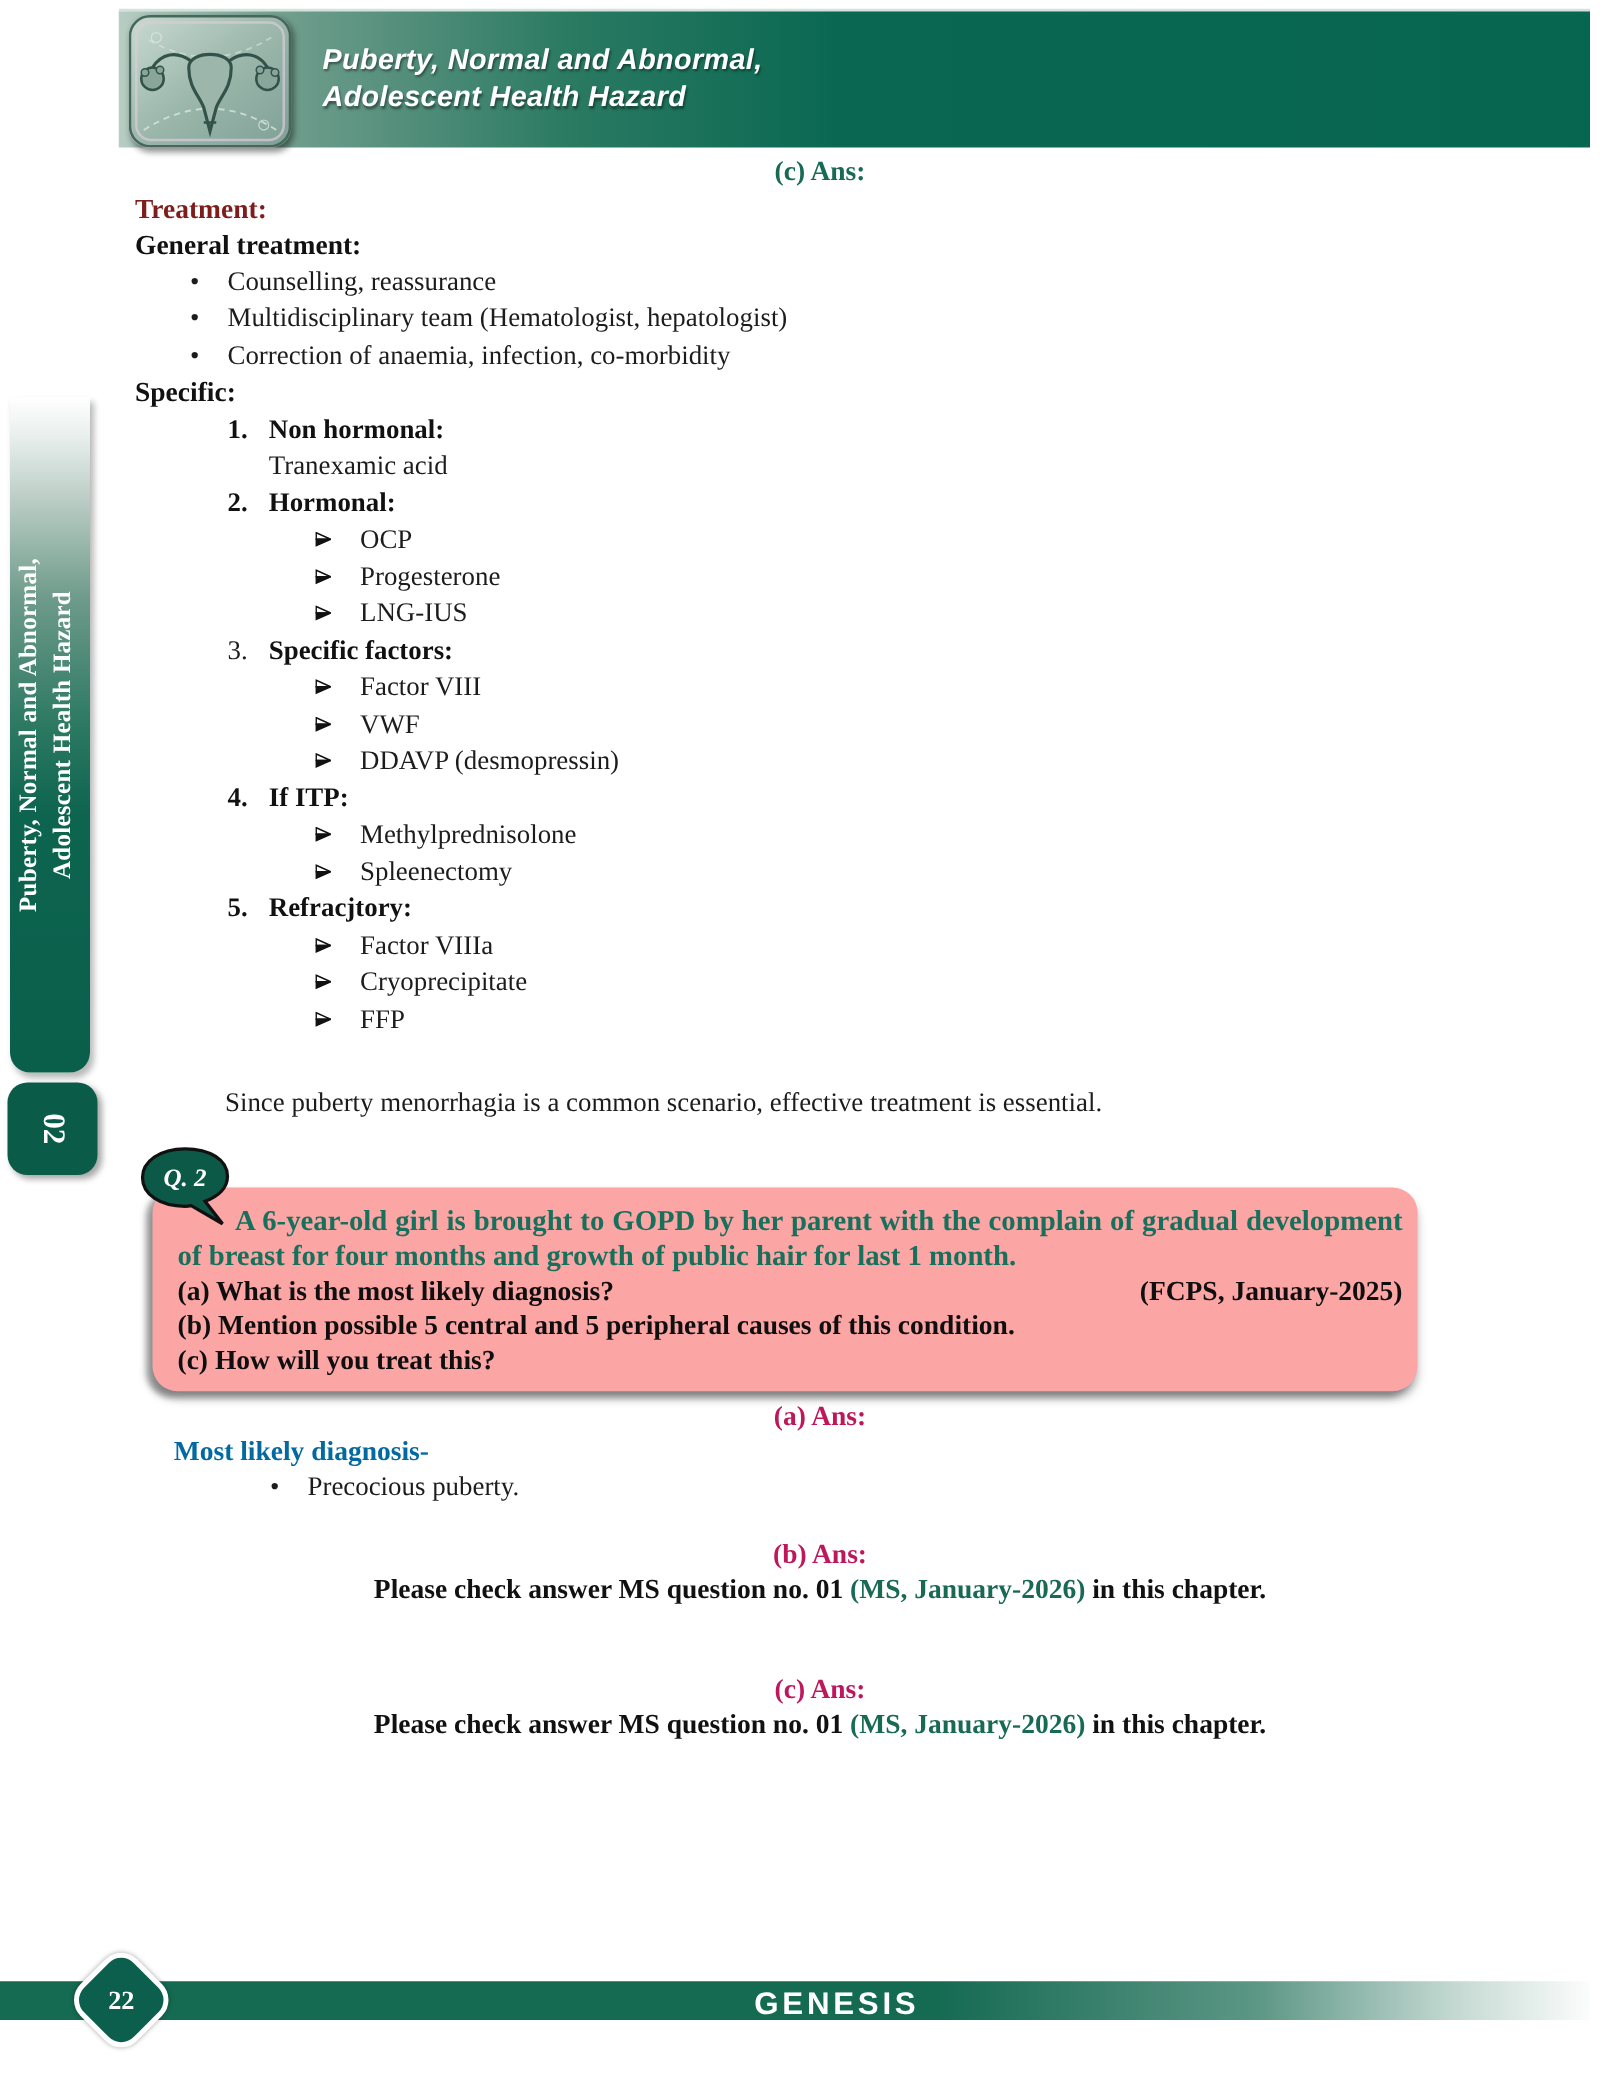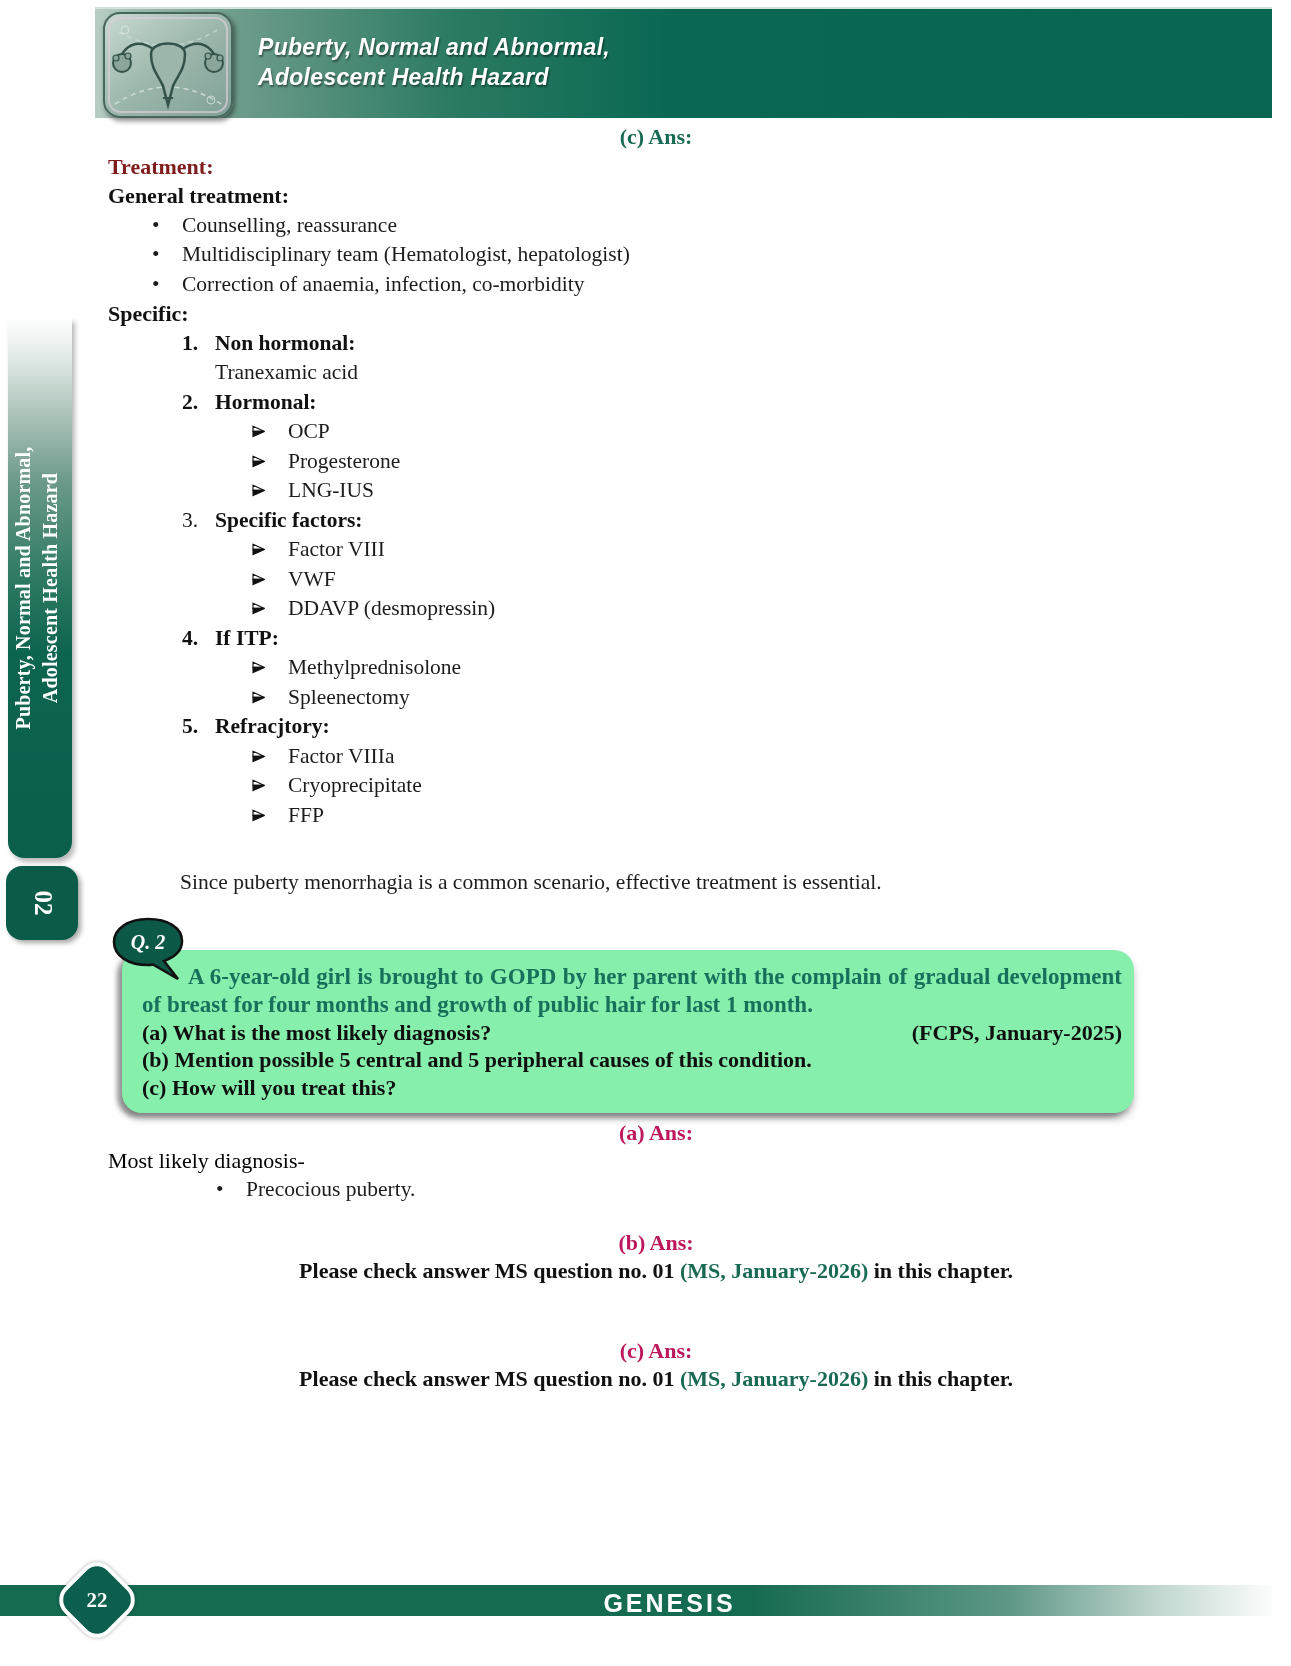--- a/index.html
+++ b/index.html
@@ -58,41 +58,41 @@
   .nrow .num { width:33px; }
   .nrow .num.bold, .nrow .nlabel { font-weight:bold; color:#111; }
   .plainrow { padding-left:107px; }
   .srow { display:flex; align-items:center; padding-left:144px; }
   .srow .arw { width:36px; display:inline-flex; align-items:center; }
   .note { margin-top:38px; padding-left:72px; }
 
   
   .qbox {
     position:relative; margin:52px 0 0 14px; width:1012px;
-    background:#86efac; border-radius:20px;
+    background:#fca5a5; border-radius:20px;
     padding:13px 12px 12px 20px;
     box-shadow:-5px 4px 5px rgba(70,70,70,.5), 0 6px 7px rgba(70,70,70,.35);
   }
   .qbody {
     color:#17705b; font-weight:bold; font-size:23px; line-height:28px;
     text-align:justify; text-indent:46px;
   }
   .qpart { display:flex; justify-content:space-between; font-weight:bold; font-size:22px; line-height:27.5px; color:#0f0f0f;gap:13px; }
   .qbubble { position:absolute; left:-12px; top:-34px; }
   .qbubble text {
     fill:#ffffff; font-family:"Liberation Serif","DejaVu Serif",serif;
     font-style:italic; font-weight:bold; font-size:20px;
   }
 
   
   .ans-head { text-align:center; font-weight:bold; color:#be185d; font-size:22px; line-height:28px; }
   .a-head { margin-top:6px; }
   .b-head { margin-top:26px; }
   .c-head { margin-top:52px; }
-  .bold-line { font-weight:normal; color:#000000; font-size:22px; line-height:28px; }
+  .bold-line { font-weight:bold; color:#0369a1; font-size:22px; line-height:28px;margin-left:31px; }
   .abullet { display:flex; padding-left:108px; line-height:28px; }
   .abullet .dot { width:30px; }
   .check-line { text-align:center; font-weight:bold; font-size:22px; line-height:28px; color:#111; }
   .check-line .accent { font-weight:bold; }
 
   
   .footer-bar {
     position:absolute; left:0; top:1585px; width:1291px; height:31px;
     background:linear-gradient(90deg,#156a52 0%,#156a52 58%,#5d9786 78%,#c3d8d1 90%,#ffffff 99%);
   }

